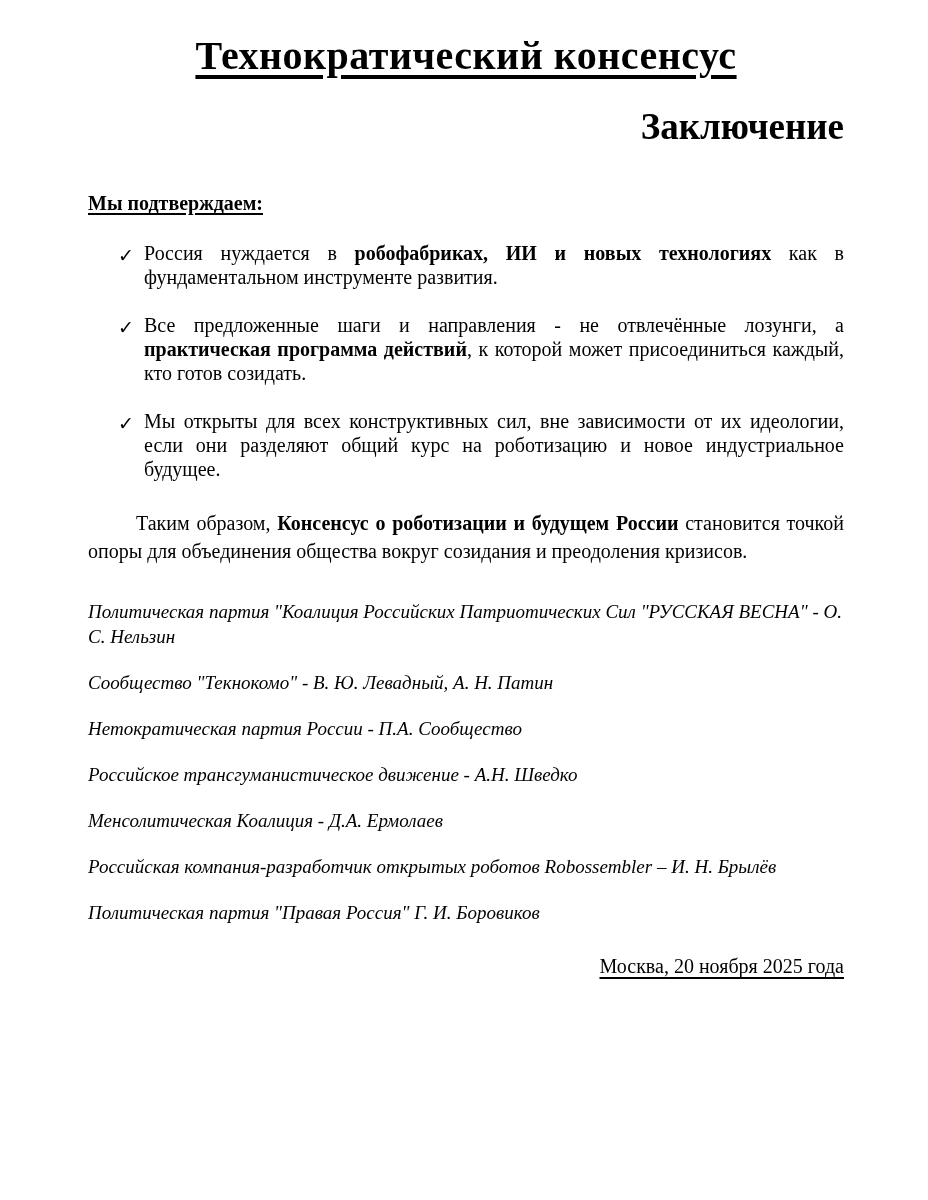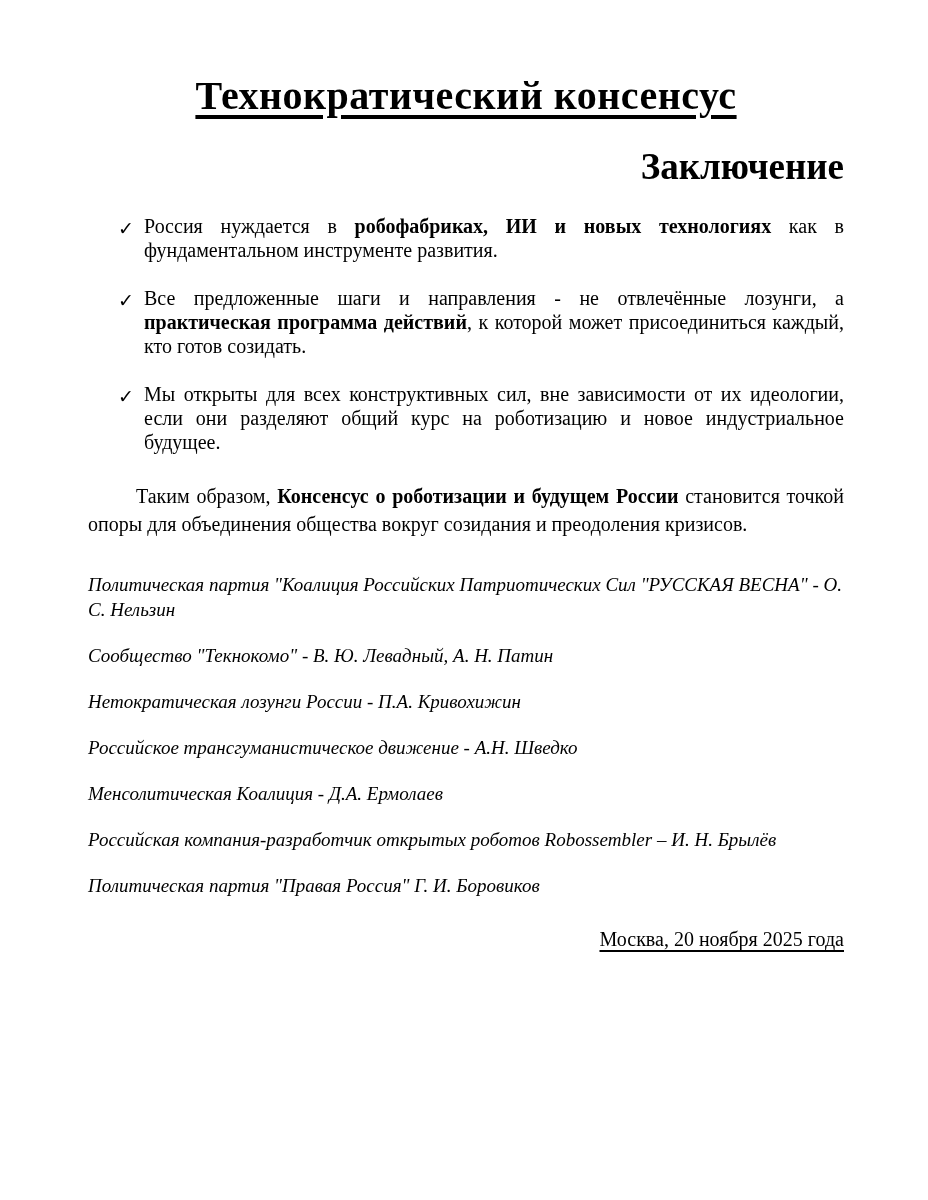--- a/index.html
+++ b/index.html
@@ -11,21 +11,21 @@
     width: 928px;
     min-height: 1200px;
     font-family: "Liberation Serif", serif;
     color: #000000;
     -webkit-font-smoothing: antialiased;
   }
   .page {
     box-sizing: border-box;
     width: 928px;
     min-height: 1200px;
-    padding: 72px 84px 60px 88px;
+    padding: 32px 84px 60px 88px;
     background: #ffffff;
   }
   .doc-title {
     text-align: center;
     font-size: 40px;
     font-weight: bold;
     text-decoration: underline;
     text-underline-offset: 6px;
     letter-spacing: 0.5px;
     margin: 0 0 6px 0;
@@ -92,20 +92,21 @@
 </style>
 </head>
 <body>
 
 <div class="page">
 
   <h1 class="doc-title">Технократический консенсус</h1>
 
   <h2 class="doc-subtitle">Заключение</h2>
 
+  <div class="section-heading">Мы подтверждаем:</div>
 
   <div class="bullets">
 
     <div class="bullet">
       <span class="check">✓</span>
       <div class="bullet-text"><span>Россия нуждается в </span><b>робофабриках, ИИ и новых технологиях</b><span> как в фундаментальном инструменте развития.</span></div>
     </div>
 
     <div class="bullet">
       <span class="check">✓</span>
@@ -117,21 +118,21 @@
       <div class="bullet-text"><span>Мы открыты для всех конструктивных сил, вне зависимости от их идеологии, если они разделяют общий курс на роботизацию и новое индустриальное будущее.</span><b></b><span></span></div>
     </div>
 
   </div>
 
   <p class="closing-paragraph"><span>Таким образом, </span><b>Консенсус о роботизации и будущем России</b><span> становится точкой опоры для объединения общества вокруг созидания и преодоления кризисов.</span></p>
 
   <div class="signatories">
     <p class="signatory">Политическая партия "Коалиция Российских Патриотических Сил "РУССКАЯ ВЕСНА" - О. С. Нельзин</p>
     <p class="signatory">Сообщество "Текнокомо" - В. Ю. Левадный, А. Н. Патин</p>
-    <p class="signatory">Нетократическая лозунги России - П.А. Кривохижин</p>
+    <p class="signatory">Нетократическая партия России - П.А. Сообщество</p>
     <p class="signatory">Российское трансгуманистическое движение - А.Н. Шведко</p>
     <p class="signatory">Менсолитическая Коалиция - Д.А. Ермолаев</p>
     <p class="signatory">Российская компания-разработчик открытых роботов Robossembler – И. Н. Брылёв</p>
     <p class="signatory">Политическая партия "Правая Россия" Г. И. Боровиков</p>
   </div>
 
   <div class="dateline"><span>Москва, 20 ноября 2025 года</span></div>
 
 </div>
 

